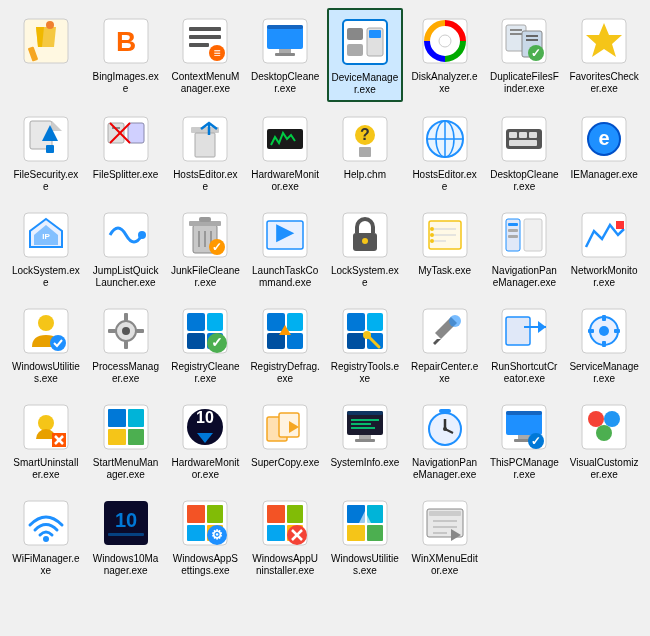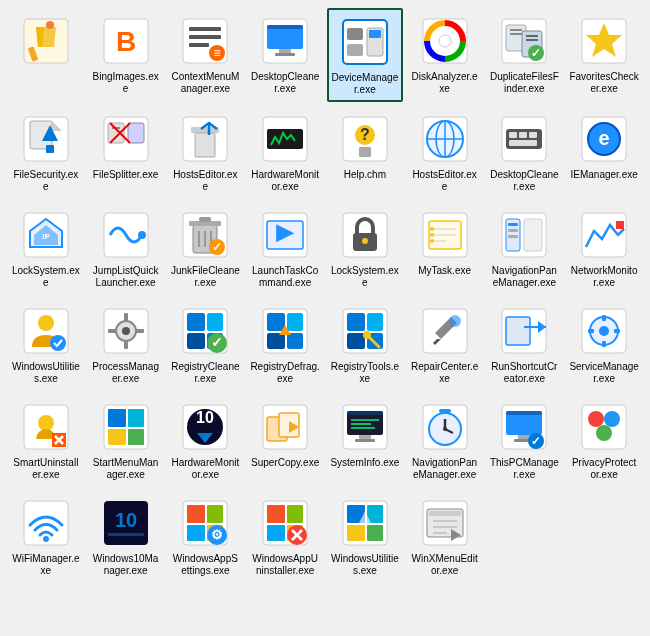--- a/index.html
+++ b/index.html
@@ -536,21 +536,21 @@
     </div>
     <div class="item">
       <div class="icon-wrap">
         <svg viewBox="0 0 48 48" xmlns="http://www.w3.org/2000/svg">
       <rect x="2" y="2" width="44" height="44" rx="4" fill="#fff" stroke="#ccc" stroke-width="1"></rect>
       <circle cx="16" cy="16" r="8" fill="#f44336"></circle>
       <circle cx="32" cy="16" r="8" fill="#2196f3"></circle>
       <circle cx="24" cy="30" r="8" fill="#4caf50"></circle>
     </svg>
       </div>
-      <div class="label">PrivacyProtector.exe</div>
+      <div class="label">VisualCustomizer.exe</div>
     </div>
     <div class="item">
       <div class="icon-wrap">
         <svg viewBox="0 0 48 48" xmlns="http://www.w3.org/2000/svg">
       <rect x="2" y="2" width="44" height="44" rx="4" fill="#fff" stroke="#ccc" stroke-width="1"></rect>
       <path d="M8 26 Q24 10 40 26" fill="none" stroke="#1e90ff" stroke-width="3" stroke-linecap="round"></path>
       <path d="M13 31 Q24 20 35 31" fill="none" stroke="#1e90ff" stroke-width="3" stroke-linecap="round"></path>
       <path d="M18 36 Q24 30 30 36" fill="none" stroke="#1e90ff" stroke-width="3" stroke-linecap="round"></path>
       <circle cx="24" cy="40" r="3" fill="#1e90ff"></circle>
     </svg>

